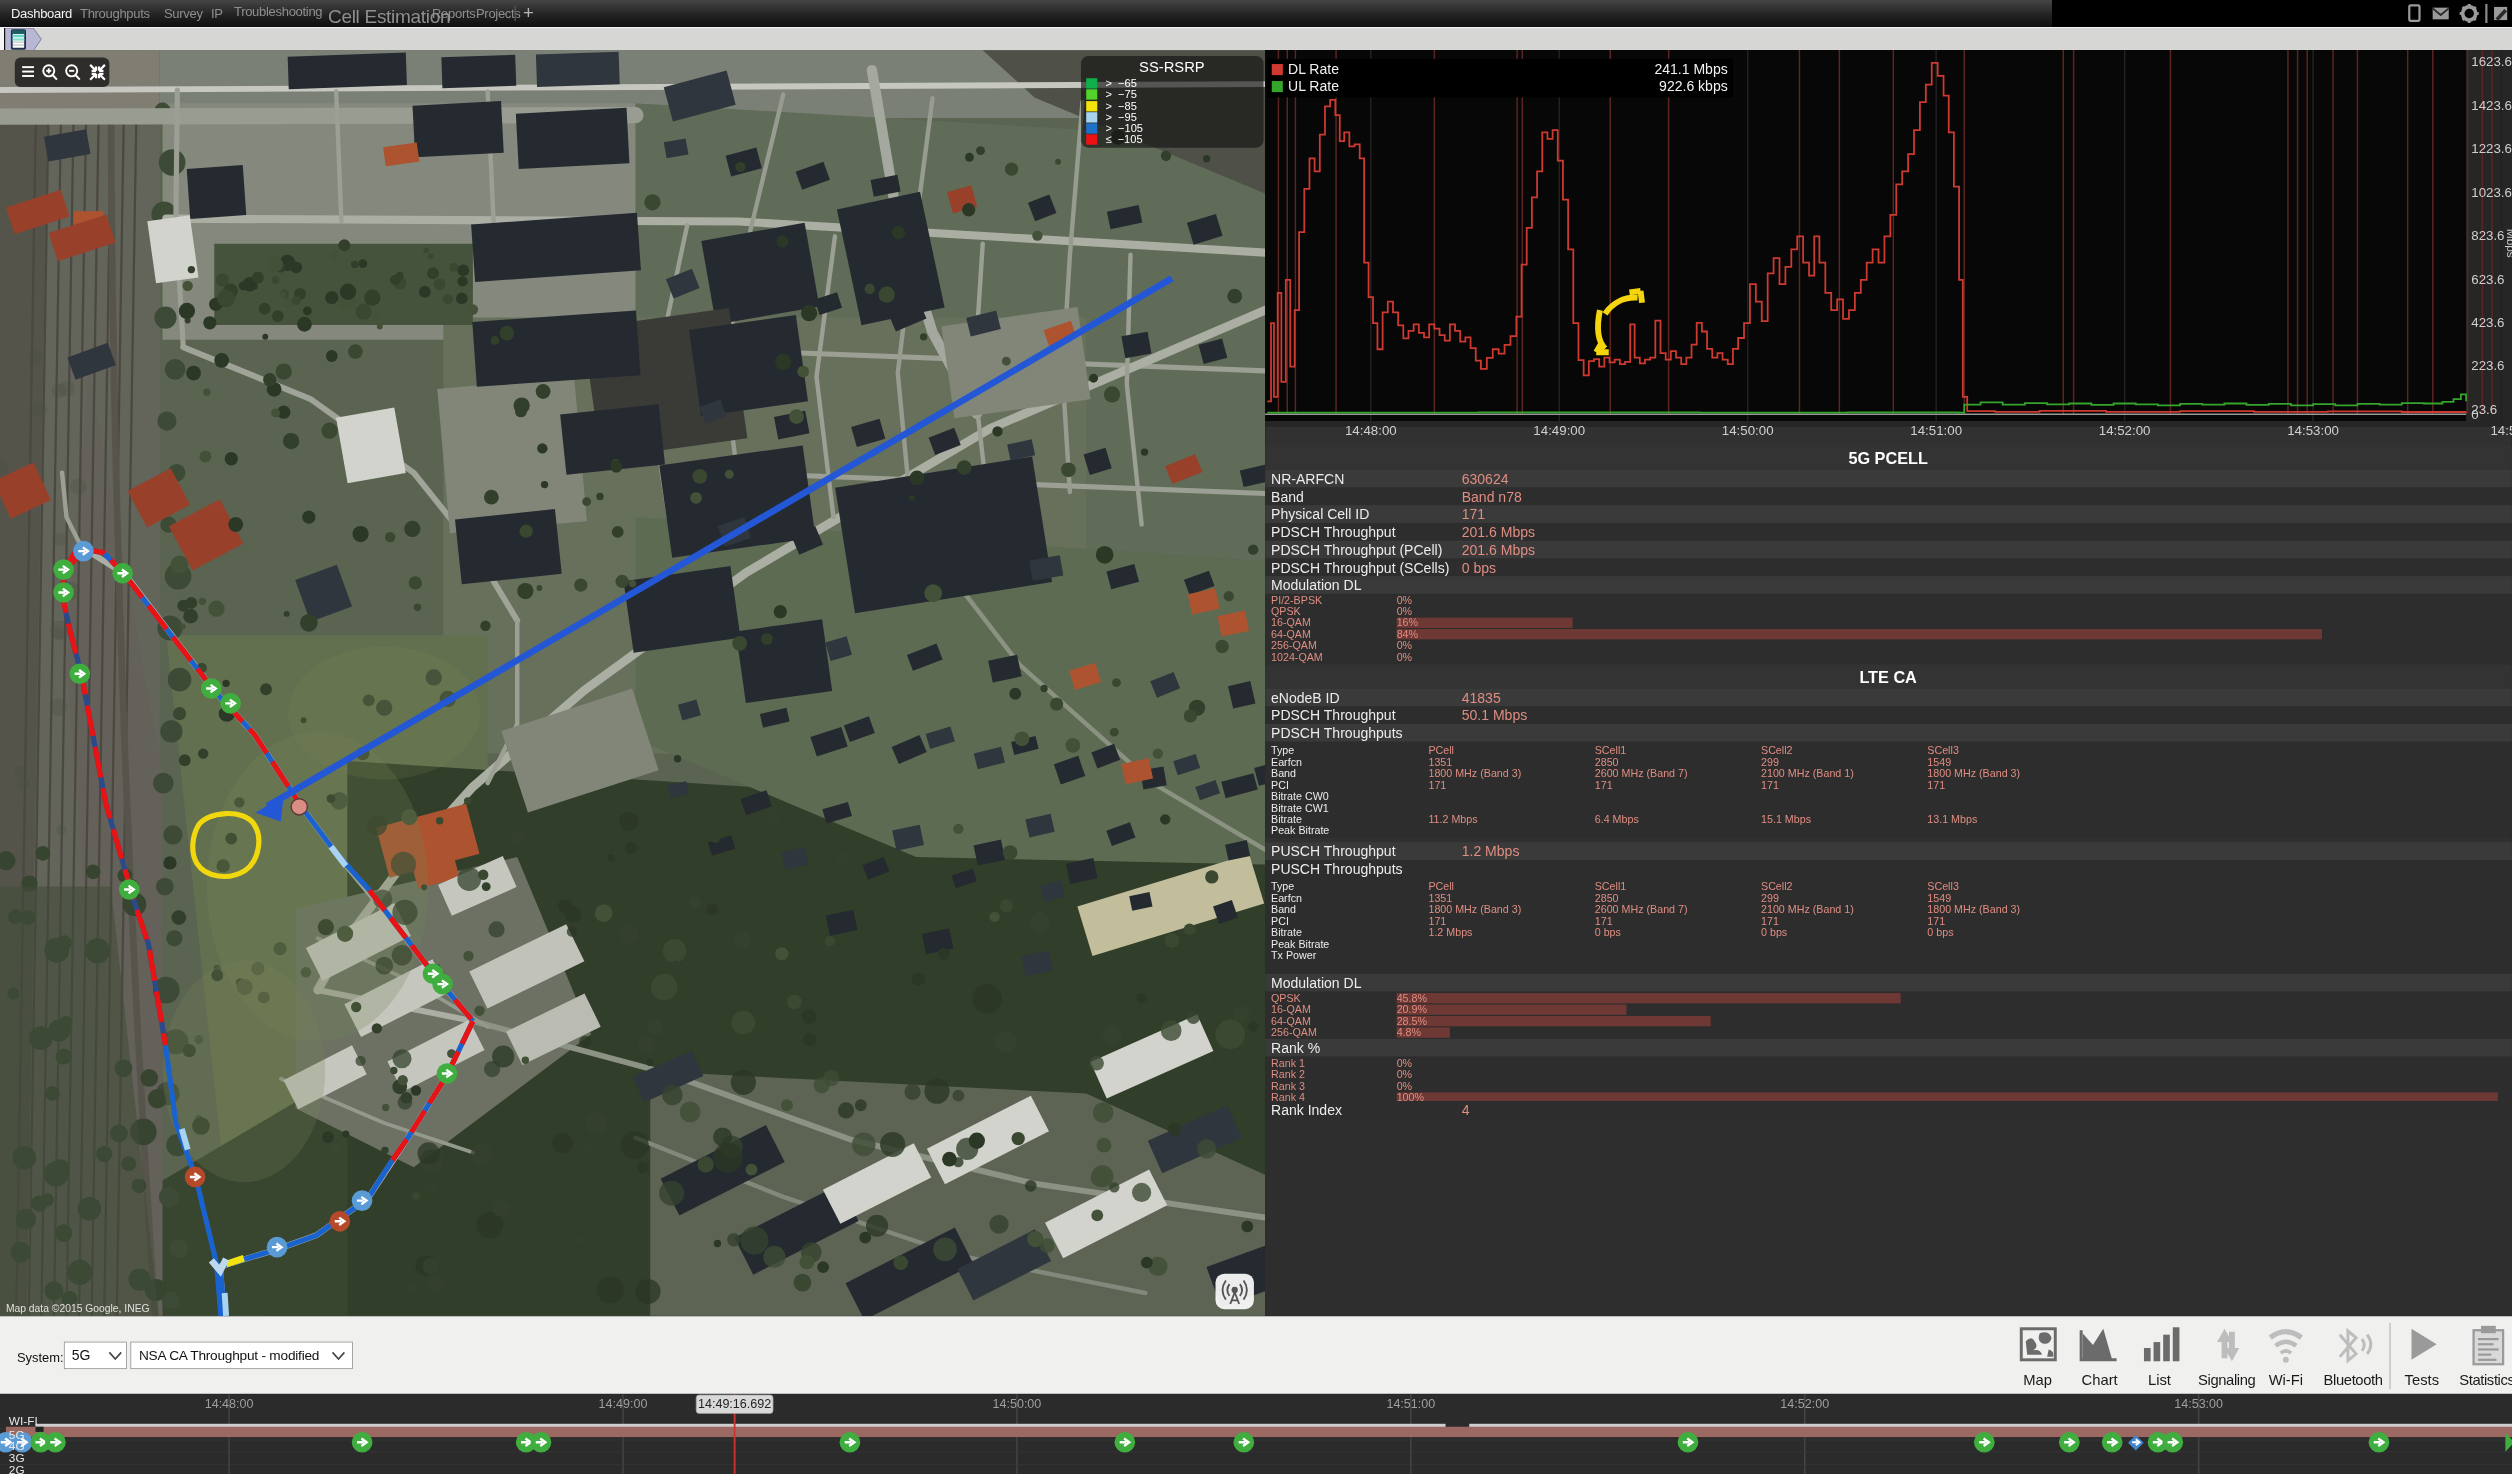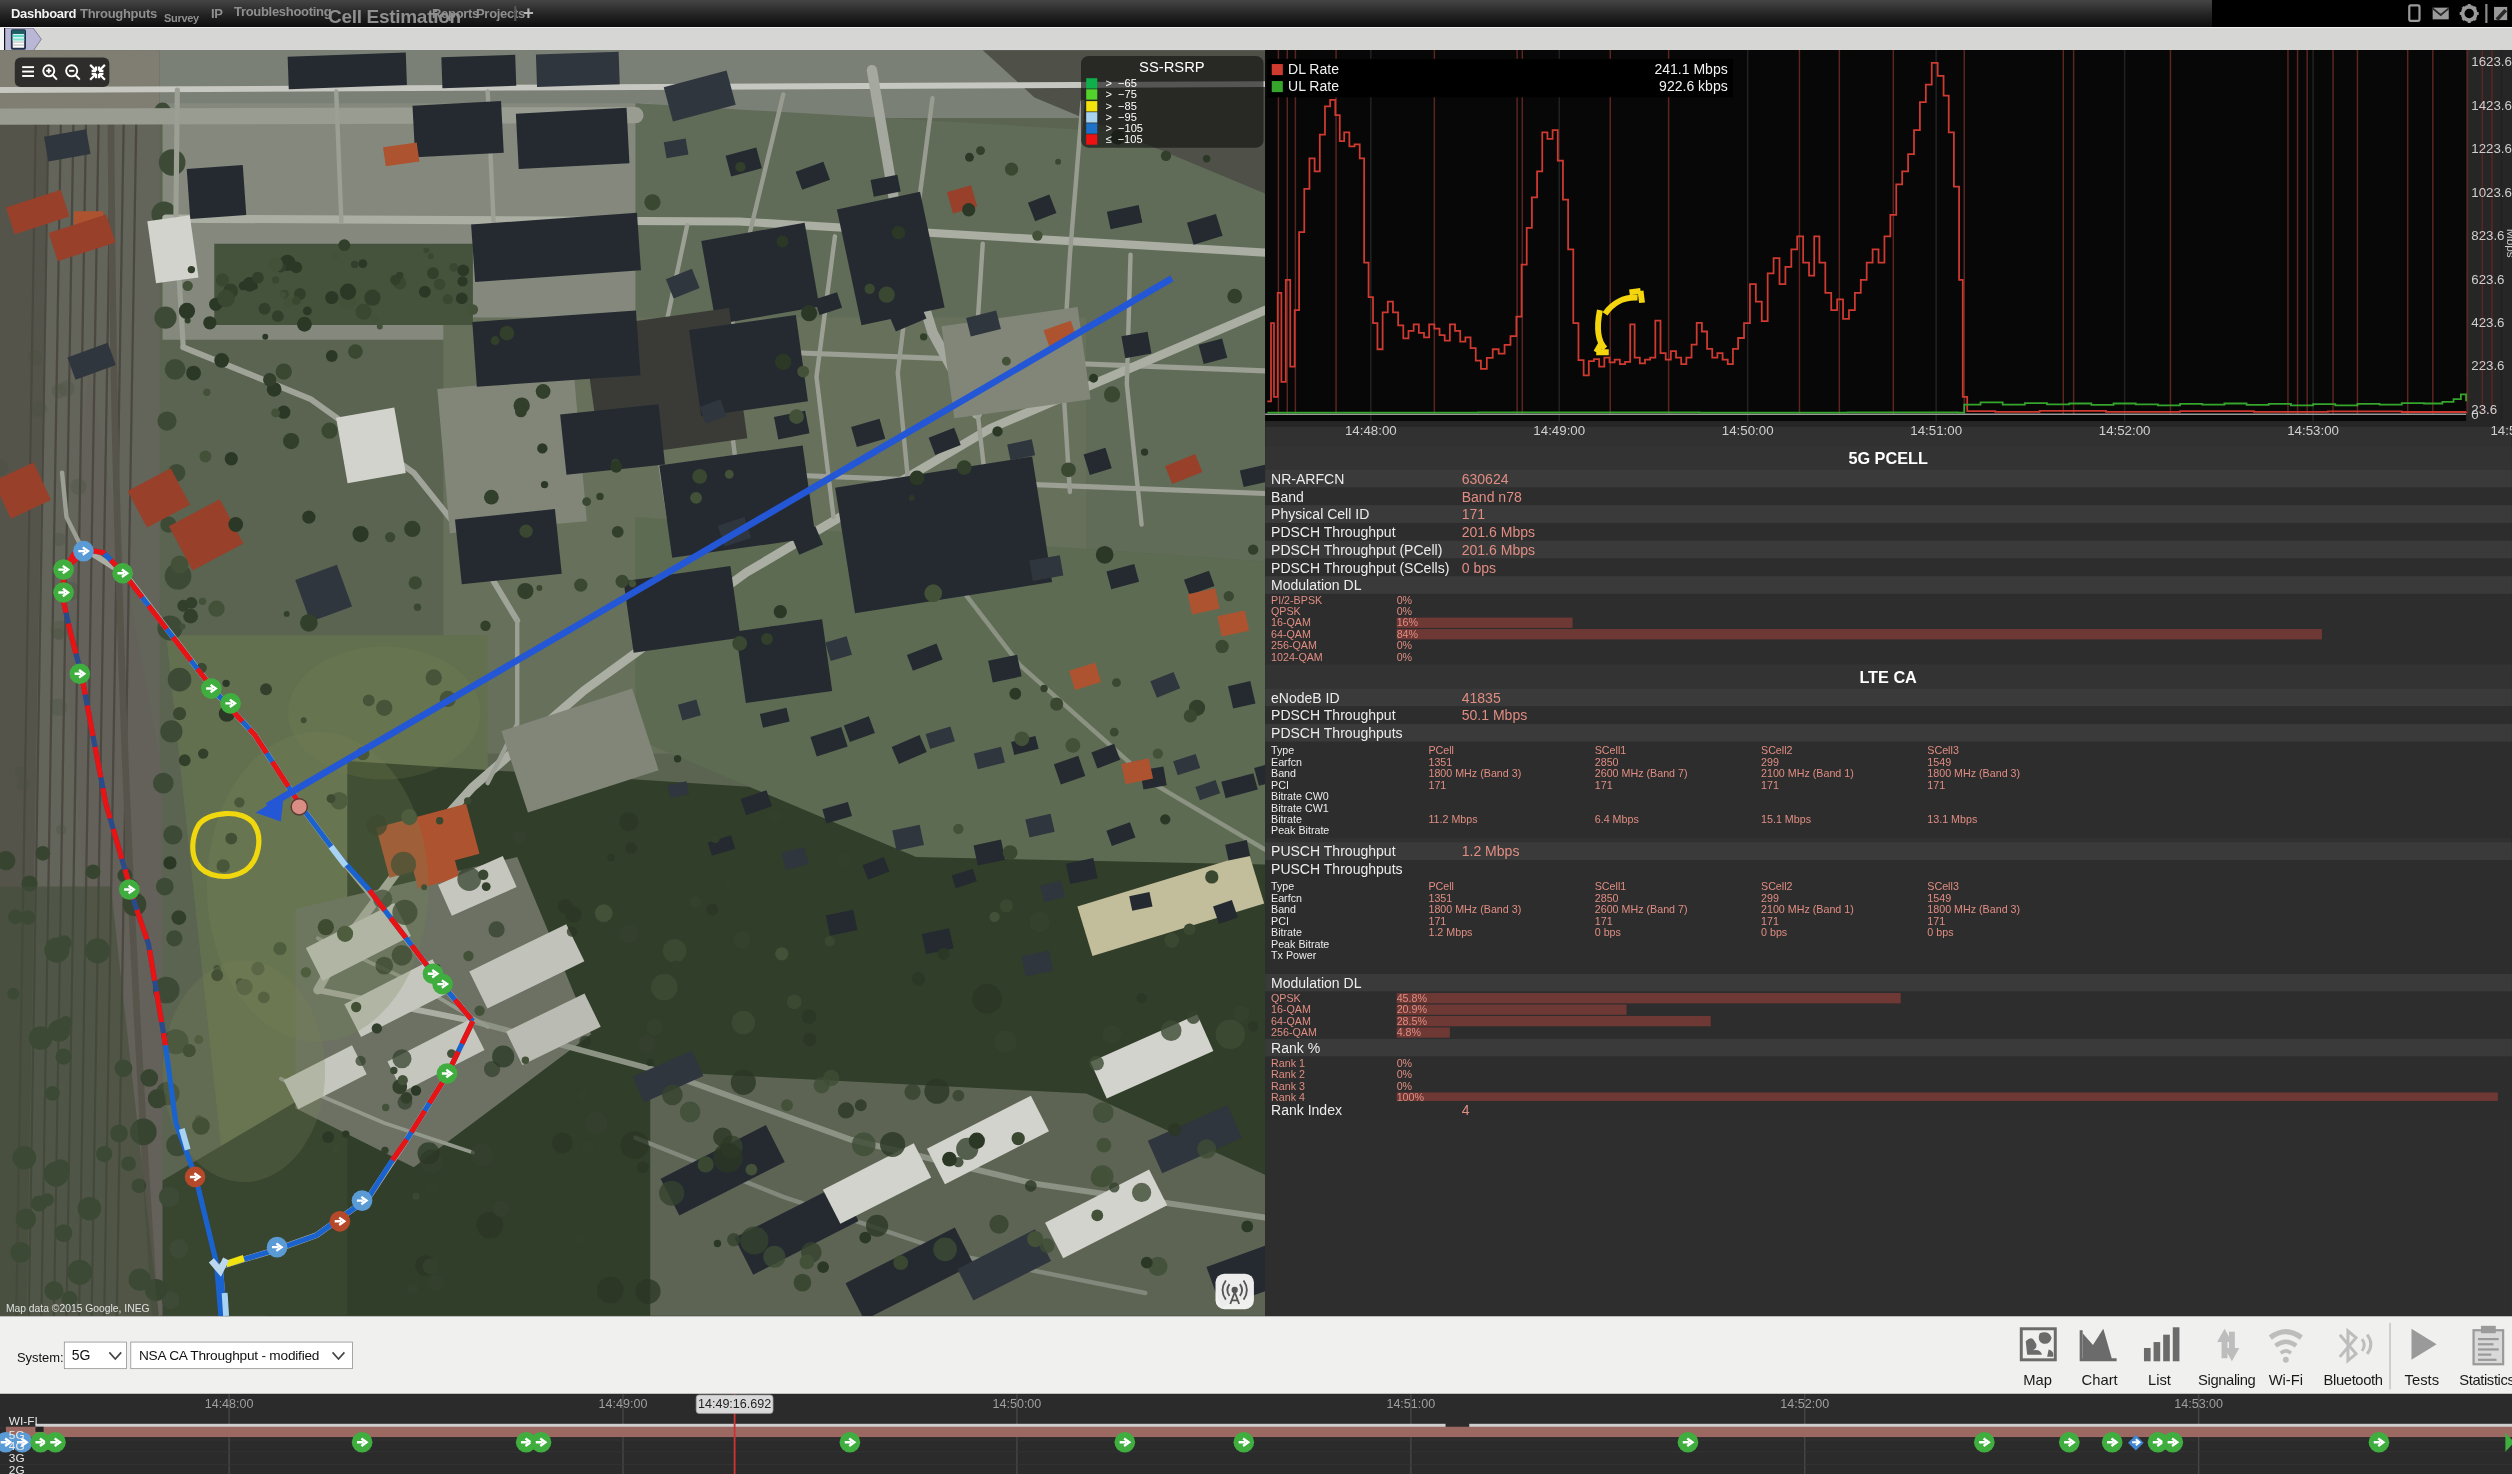--- a/index.html
+++ b/index.html
@@ -1,23 +1,23 @@
 <!DOCTYPE html>
 <html style="font-size:12px"><head><meta charset="utf-8">
 <style>
 html,body{margin:0;padding:0;background:#000;}
 body{width:2512px;height:1475px;position:relative;overflow:hidden;
  font-family:"Liberation Sans", sans-serif;}
 .abs{position:absolute;}
 </style></head>
 <body>
-<div class="abs" style="left:0;top:0;width:2212px;height:27px;background:linear-gradient(#454545,#232323 55%,#0e0e0e);font-weight:bold;">
+<div class="abs" style="left:0;top:0;width:2052px;height:27px;background:linear-gradient(#454545,#232323 55%,#0e0e0e);">
     <span class="abs" style="left:11px;top:6px;font-size:13px;color:#f2f2f2;letter-spacing:-0.3px;">Dashboard</span>
     <span class="abs" style="left:80px;top:6px;font-size:13px;color:#8f8f8f;letter-spacing:-0.3px;">Throughputs</span>
-    <span class="abs" style="left:164px;top:12px;font-size:11px;color:#8f8f8f;letter-spacing:-0.3px;">Survey</span>
+    <span class="abs" style="left:164px;top:6px;font-size:13px;color:#8f8f8f;letter-spacing:-0.3px;">Survey</span>
     <span class="abs" style="left:211px;top:6px;font-size:13px;color:#8f8f8f;letter-spacing:-0.3px;">IP</span>
     <span class="abs" style="left:234px;top:4px;font-size:13px;color:#8f8f8f;letter-spacing:-0.3px;">Troubleshooting</span>
     <span class="abs" style="left:328px;top:6px;font-size:19px;color:#8f8f8f;letter-spacing:-0.3px;">Cell Estimation</span>
     <span class="abs" style="left:432px;top:6px;font-size:13px;color:#8f8f8f;letter-spacing:-0.3px;">Reports</span>
     <span class="abs" style="left:476px;top:6px;font-size:13px;color:#8f8f8f;letter-spacing:-0.3px;">Projects</span>
     <span class="abs" style="left:513px;top:3px;color:#555;font-size:16.3px;">|</span>
     <span class="abs" style="left:523px;top:2.2px;color:#b5b5b5;font-size:18.5px;">+</span>
     <svg class="abs" style="left:2406px;top:4.4px" width="103" height="19" viewBox="0 0 140 26">
 <rect x="4" y="2" width="14" height="21" rx="2" fill="none" stroke="#9a9a9a" stroke-width="3"></rect>
 <rect x="36" y="5" width="22" height="16" fill="#9a9a9a"></rect>

